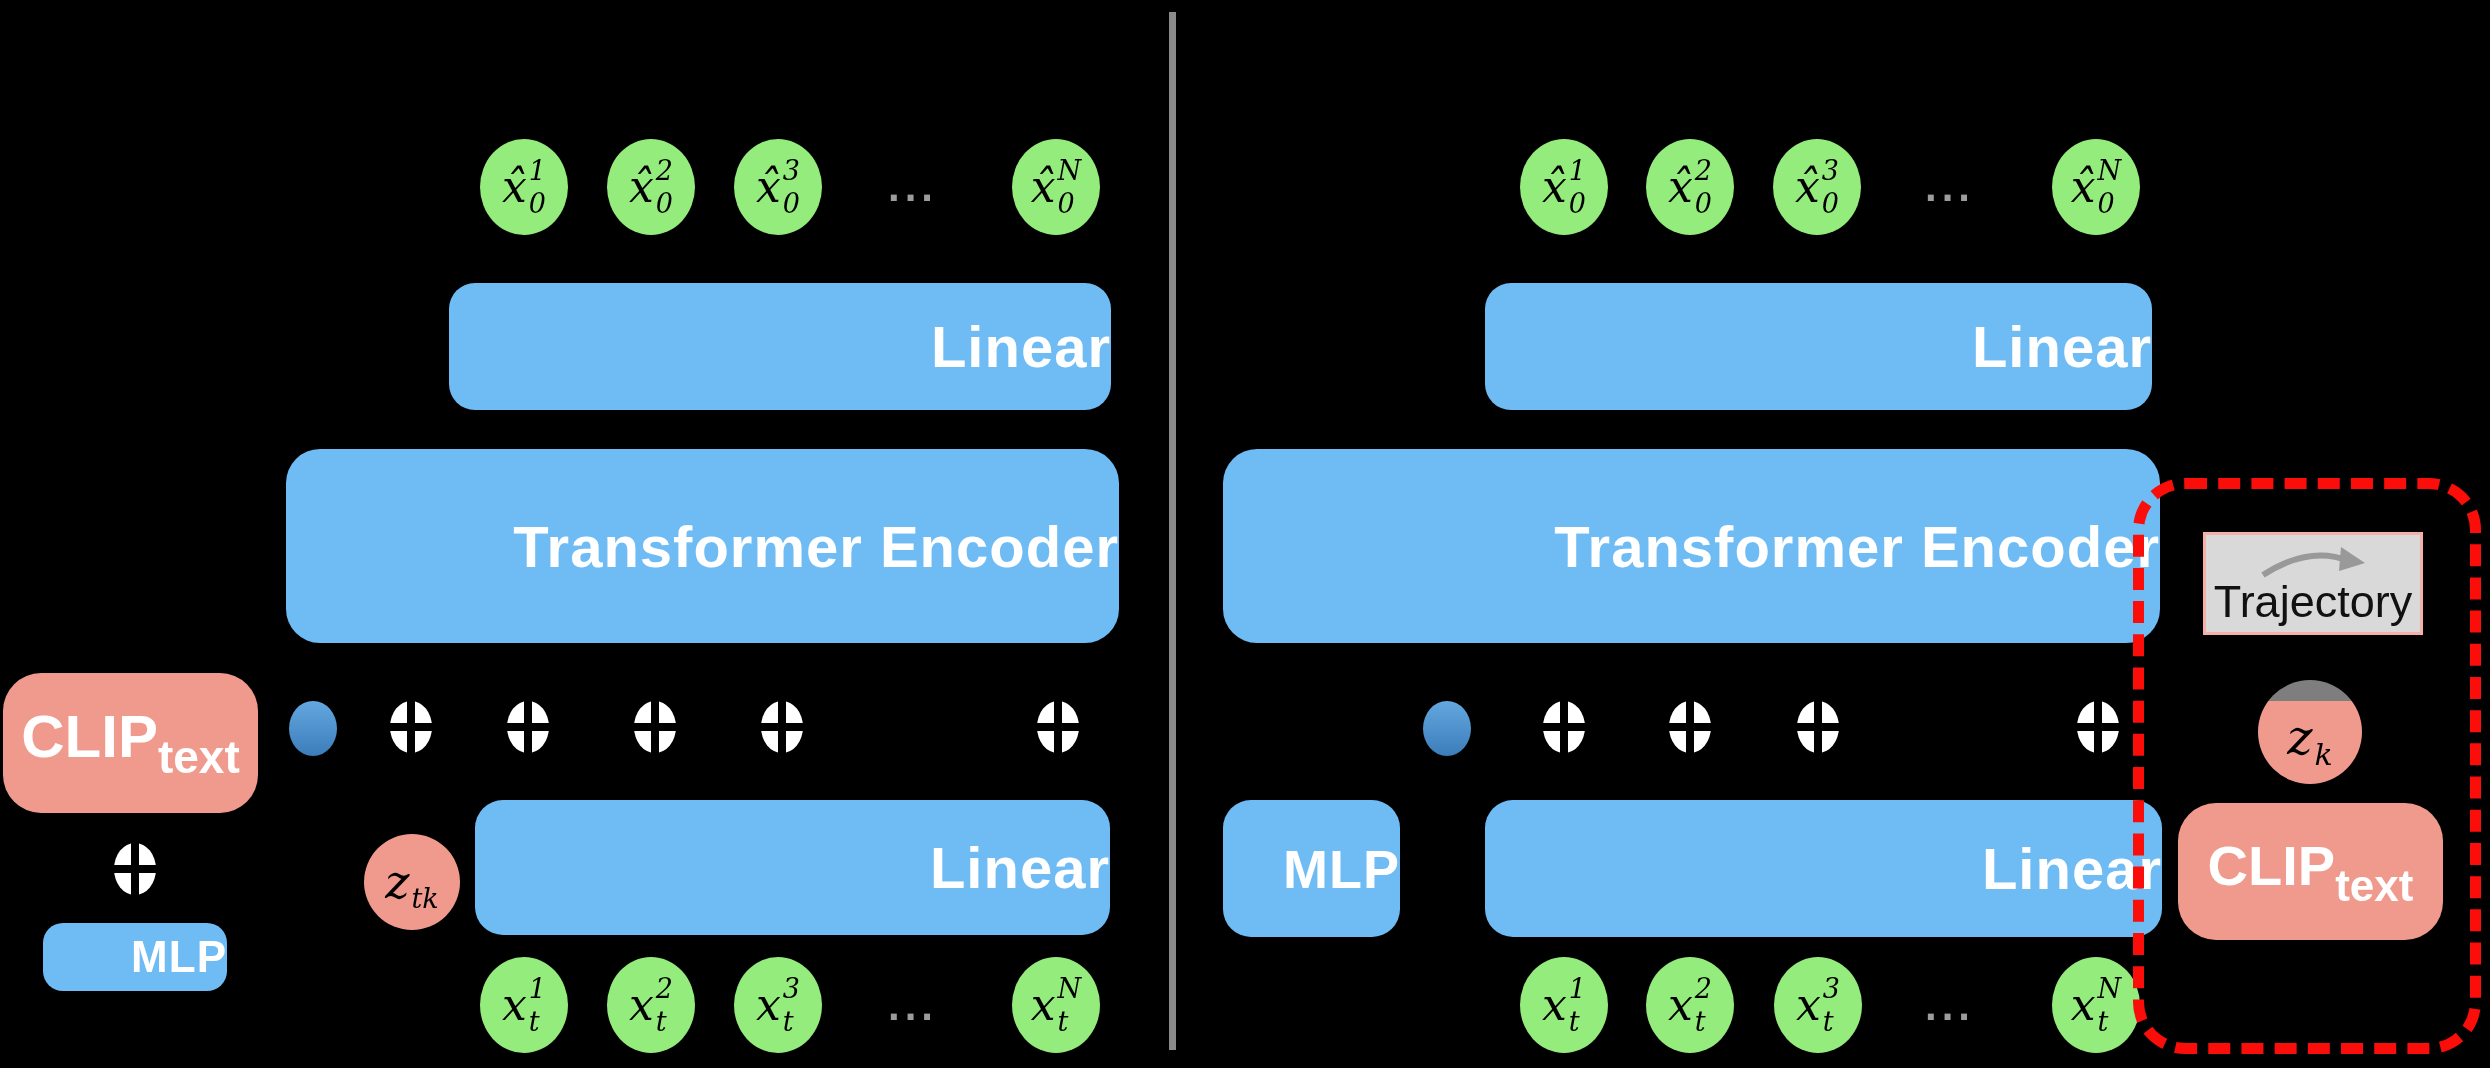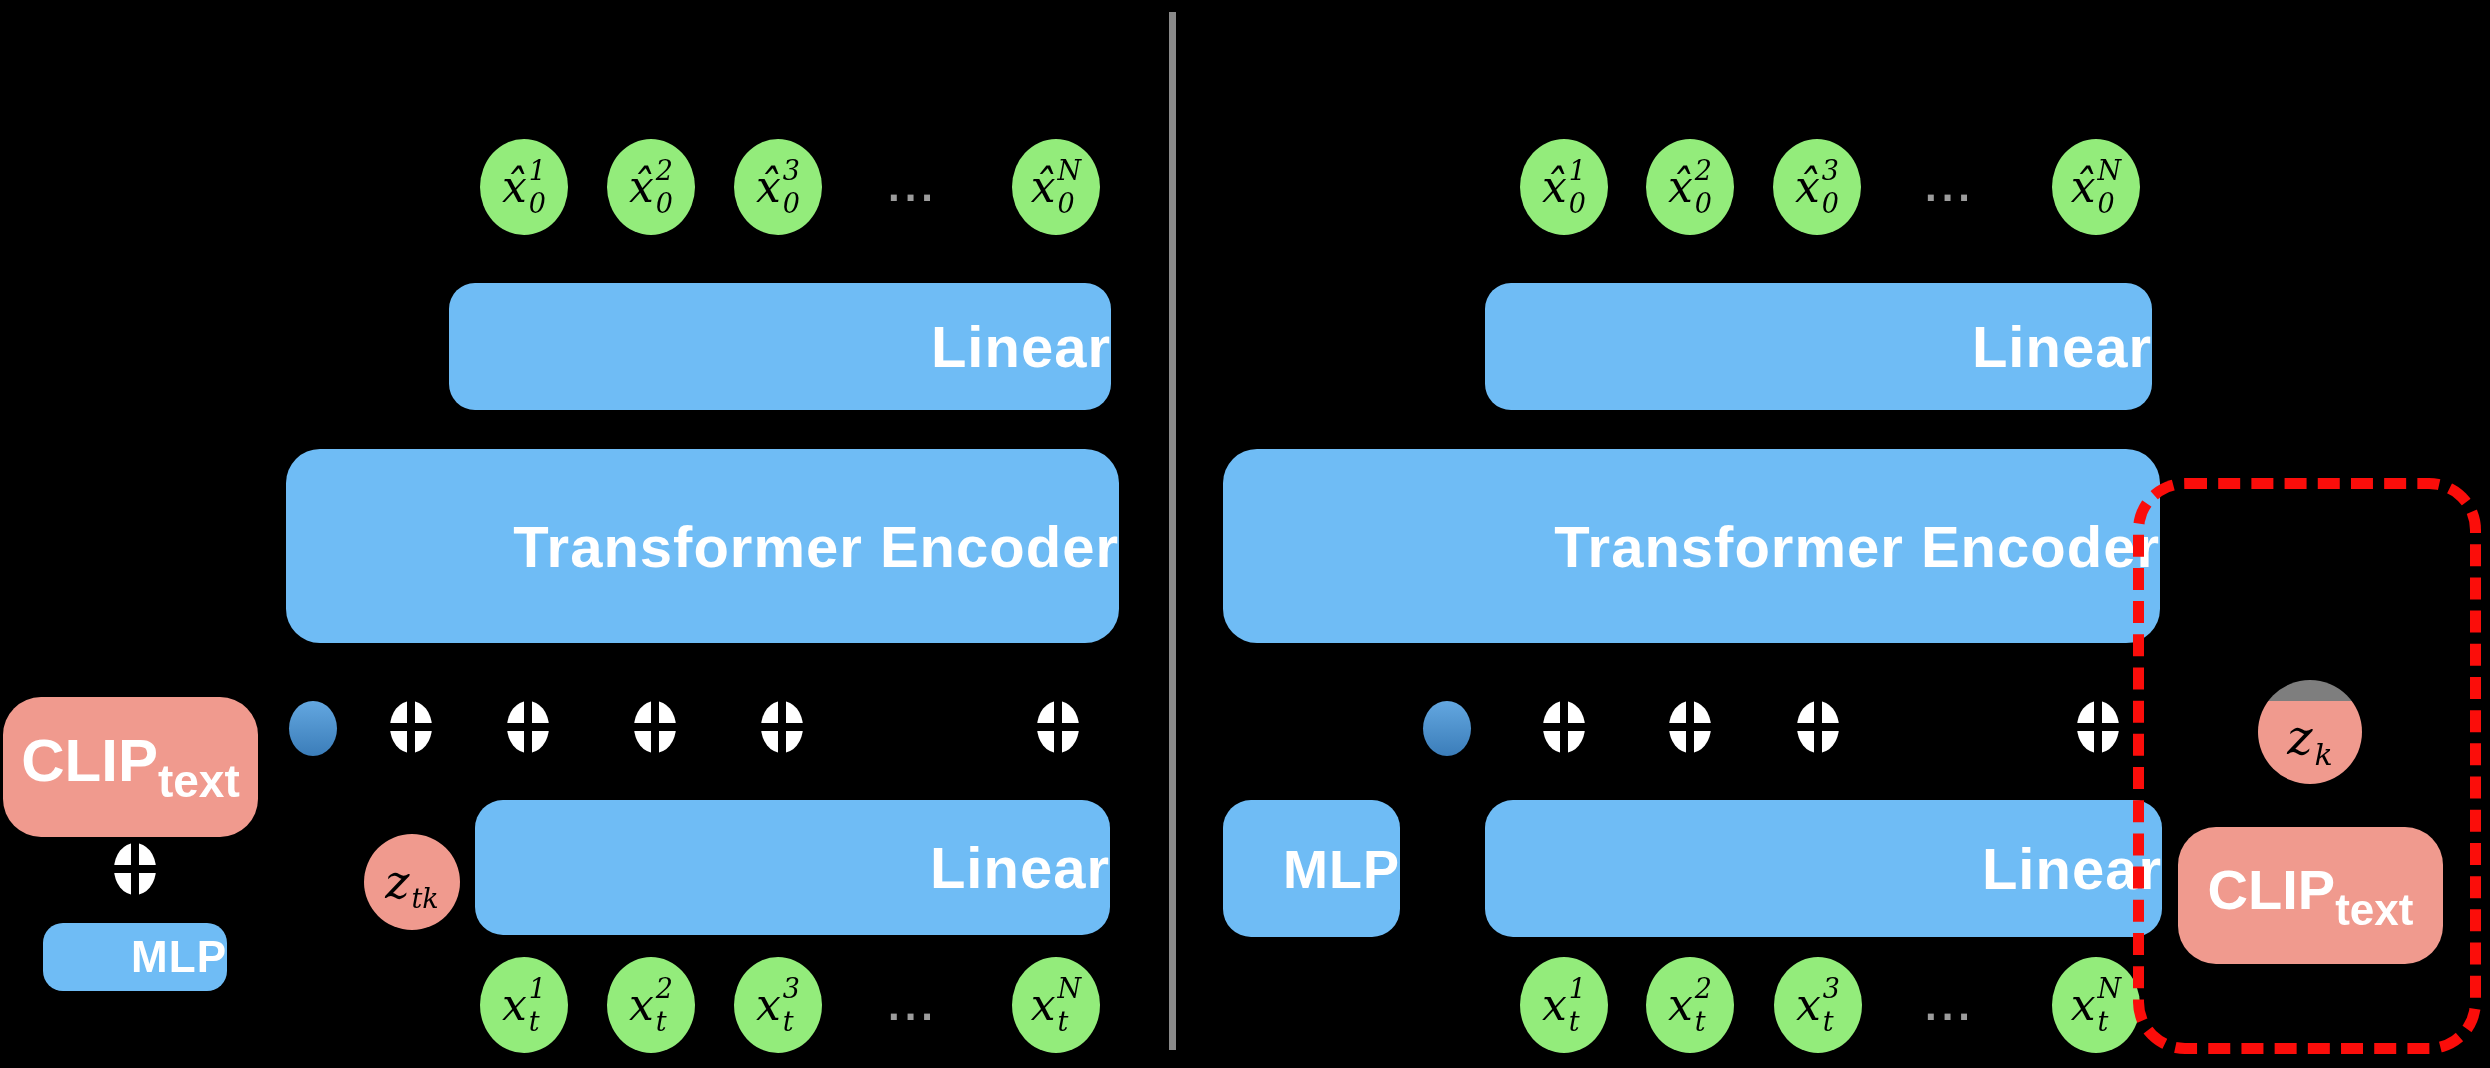--- a/index.html
+++ b/index.html
@@ -1,21 +1,21 @@
 <!DOCTYPE html>
 <html style="--background: #000000; --box-blue: #6FBCF5; --token-green: #93EC7B; --pink: #F09A8E; --text-white: #FFFFFF; --text-black: #111111; --red-dash: #FB0D0A; --divider-gray: #8A8A8A; --ellipsis-gray: #9C9C9C; --trajectory-fill: #D9D9D9; --trajectory-border: #F5B0A8; --arrow-gray: #999999; --z-cap-gray: #7E7E7E; --dot-blue-light: #63A7E0; --dot-blue-dark: #3B7DB9;"><head>
 <meta charset="utf-8">
 <style>
   html,body{margin:0;padding:0;background:#000;}
   .canvas{position:relative;width:2490px;height:1068px;background:var(--background,#000);overflow:hidden;
           font-family:"Liberation Sans",sans-serif;}
   
   .bbox{position:absolute;background:var(--box-blue);display:flex;align-items:center;justify-content:flex-end;}
   .blabel{color:var(--text-white);font-weight:bold;font-size:58px;letter-spacing:1px;white-space:nowrap;}
-  .pinkbox{position:absolute;background:var(--pink);display:flex;align-items:center;justify-content:center;border-radius:38px;margin-top:24px;}
+  .pinkbox{position:absolute;background:var(--pink);display:flex;align-items:center;justify-content:center;border-radius:38px;}
   .cliplabel{color:var(--text-white);font-weight:bold;font-size:60px;white-space:nowrap;}
   .clipsub{font-size:46px;vertical-align:-16px;}
   .token{position:absolute;width:88px;height:96px;border-radius:50%;background:var(--token-green);
          display:flex;align-items:center;justify-content:center;}
   .math{font-family:"DejaVu Serif",serif;font-style:italic;font-size:44px;color:#000;display:inline-flex;align-items:center;line-height:1;}
   .scr{display:inline-flex;flex-direction:column;align-items:flex-start;margin-left:2px;font-size:27px;line-height:1;}
   .tsup{transform:translateY(-3px);}
   .tsub{transform:translateY(3px);}
   .plus{position:absolute;width:42px;height:52px;background:#fff;border-radius:50%;}
   .plus::before{content:"";position:absolute;left:50%;top:0;bottom:0;width:8px;margin-left:-4px;background:#000;}
@@ -254,20 +254,27 @@
         <span>x</span>
         <span class="scr">
           <span class="tsup">N</span>
           <span class="tsub">t</span>
         </span>
       </span>
   </div>
 
   <div class="redbox"></div>
 
+  <div class="trajbox">
+    <svg class="trajarrow" width="120" height="40" viewBox="0 0 120 40">
+      <path d="M10 34 Q 56 4 96 20"></path>
+      <polygon points="88,6 112,22 86,30"></polygon>
+    </svg>
+    <span class="trajlabel">Trajectory</span>
+  </div>
 
   <div class="ztoken zk">
     <span class="math" style="font-size:48px;margin-top:10px">
         <span>z</span>
         <span class="scr" style="font-size:30px">
           <span class="tsup">&nbsp;</span>
           <span class="tsub">k</span>
         </span>
       </span>
   </div>

